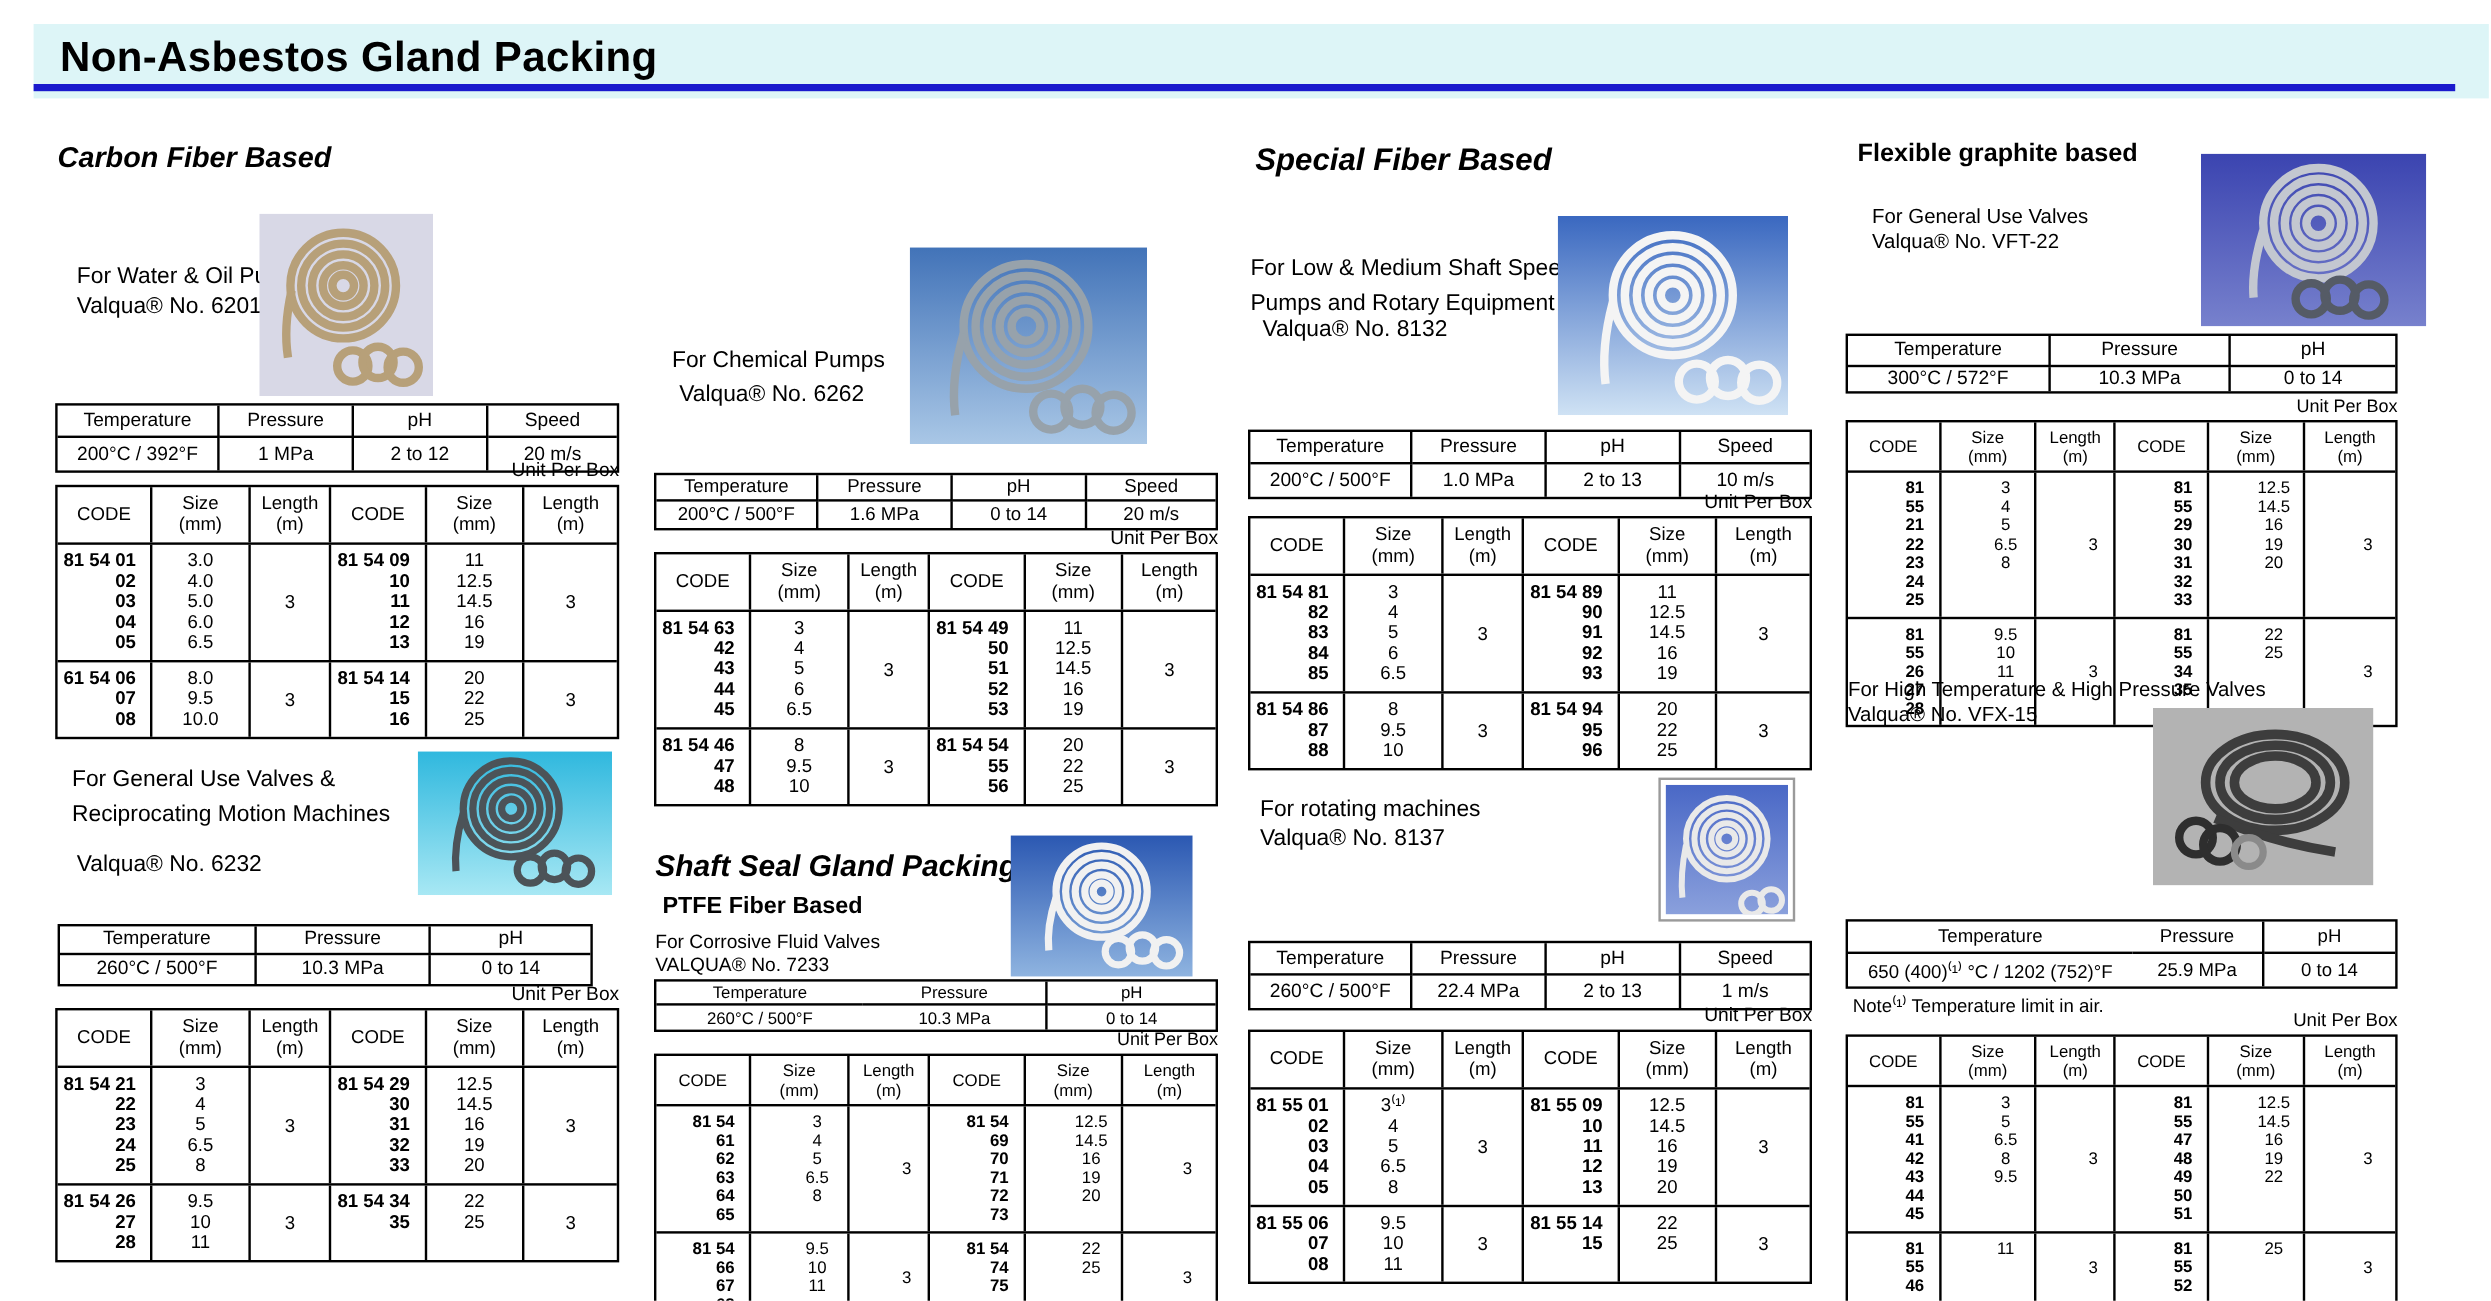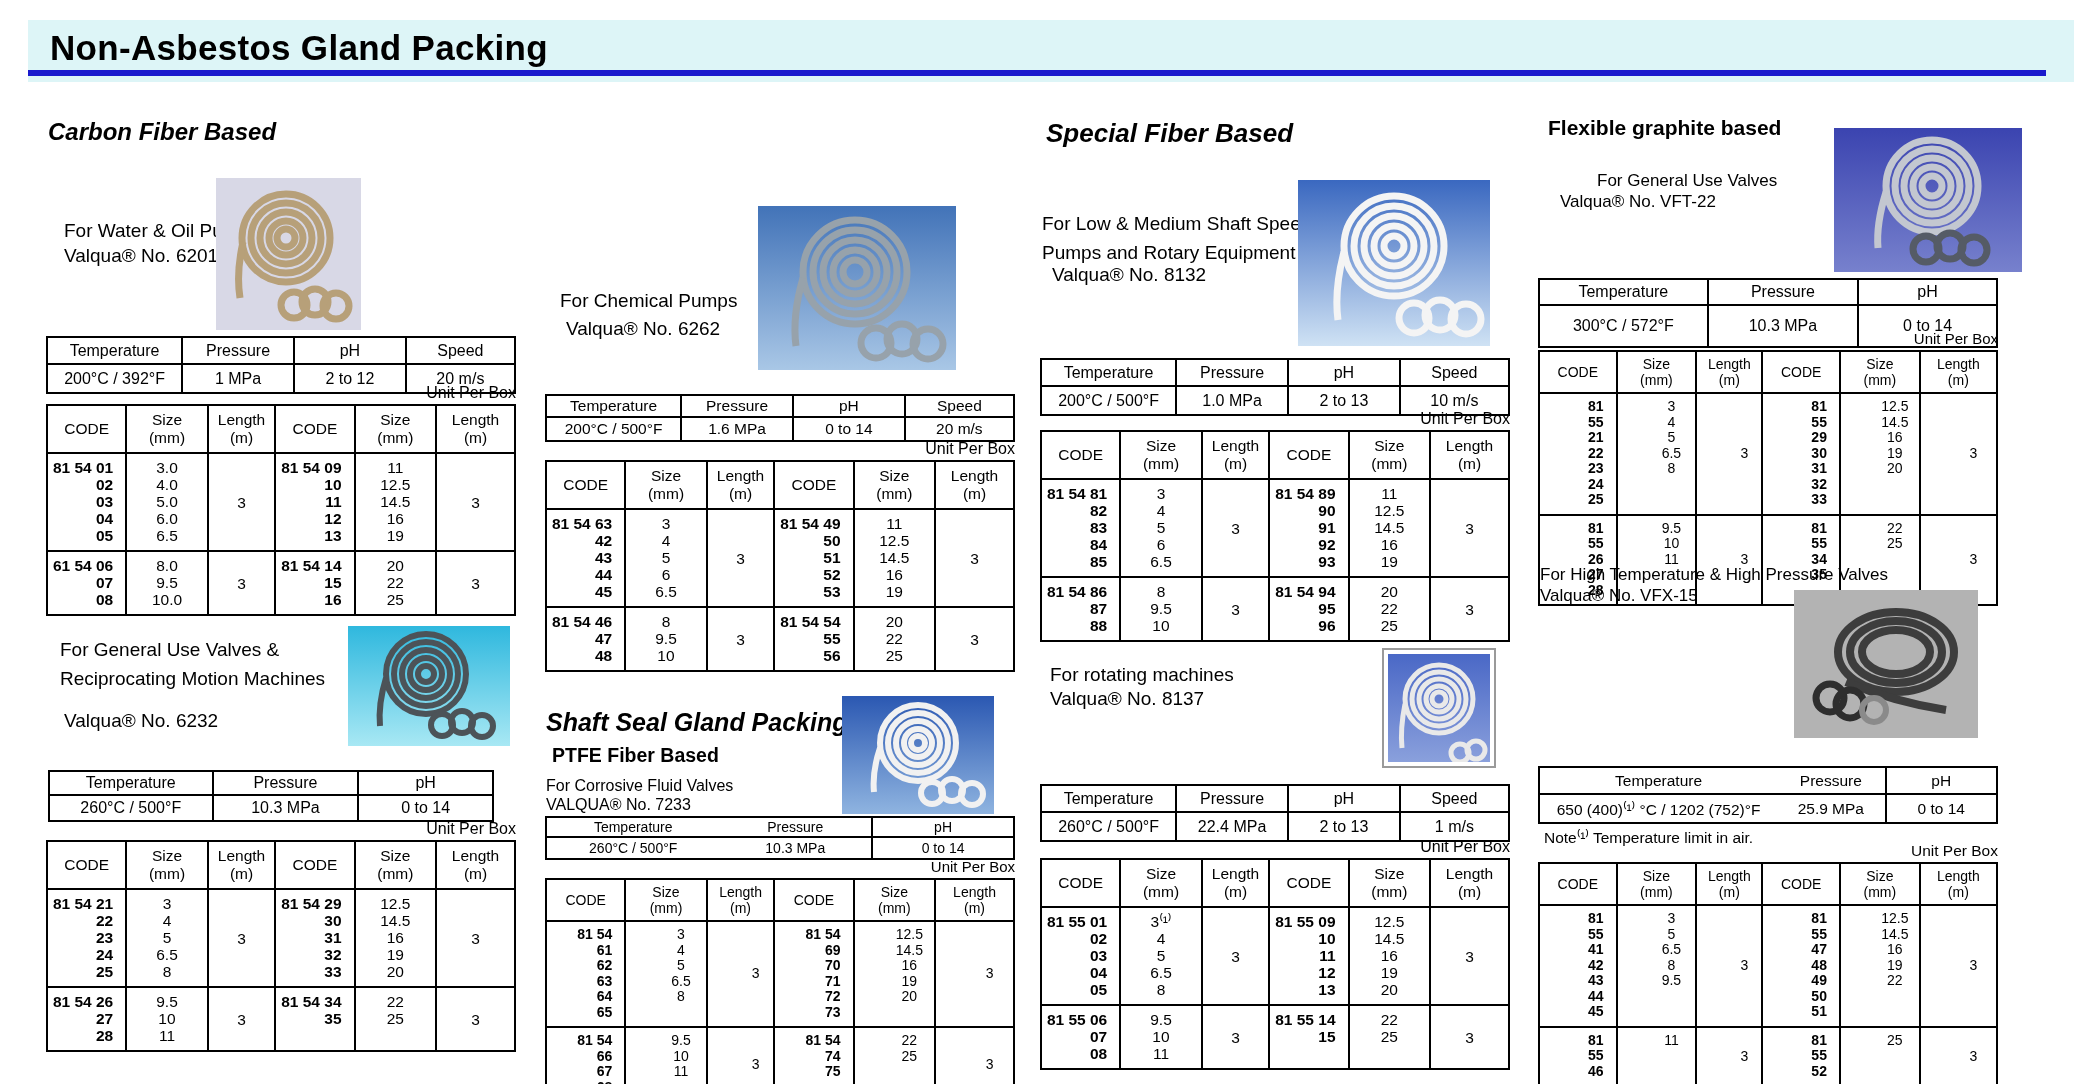--- a/index.html
+++ b/index.html
@@ -599,21 +599,21 @@
     <div class="td len">3</div>
     <div class="td code">81 55 14
 15</div>
     <div class="td size">22
 25</div>
     <div class="td len">3</div>
   </div>
 </div>
 
 <div class="abs h-bold" style="left:1548px; top:116px; font-size:21px;">Flexible graphite based</div>
-<div class="abs desc" style="left:1597px; top:170px; font-size:17px; line-height:1.3;">For General Use Valves</div>
+<div class="abs desc" style="left:1560px; top:170px; font-size:17px; line-height:1.3;">For General Use Valves</div>
 <div class="abs" style="left:1560px; top:192px; font-size:17px;">Valqua® No. VFT-22</div>
 
 <div class="abs photo" style="left:1834px; top:128px;">
   <svg width="188" height="144">
     <defs>
         <linearGradient id="bg7" x1="0" y1="0" x2="0" y2="1">
           <stop offset="0" stop-color="#3b44b0"></stop>
           <stop offset="1" stop-color="#7781cd"></stop>
         </linearGradient>
       </defs>
@@ -631,21 +631,21 @@
         <circle cx="116" cy="118" r="13"></circle>
         <circle cx="140" cy="122" r="13"></circle>
     </g>
   </svg>
 </div>
 
 <div class="abs spec three" style="left:1538px; top:278px; width:460px; font-size:16px;">
   <div class="sh" style="height:26px;">Temperature</div>
   <div class="sh">Pressure</div>
   <div class="sh end">pH</div>
-  <div class="sv" style="height:40px;">300°C / 572°F</div>
+  <div class="sv" style="height:20px;">300°C / 572°F</div>
   <div class="sv">10.3 MPa</div>
   <div class="sv end">0 to 14</div>
 </div>
 <div class="abs upb" style="left:1538px; top:330px; width:460px; font-size:15px;">Unit Per Box</div>
 <div class="abs ctable small" style="left:1538px; top:350px; width:460px;">
   <div class="cthead">
     <div>CODE</div>
       <div>Size
 (mm)</div>
       <div>Length

